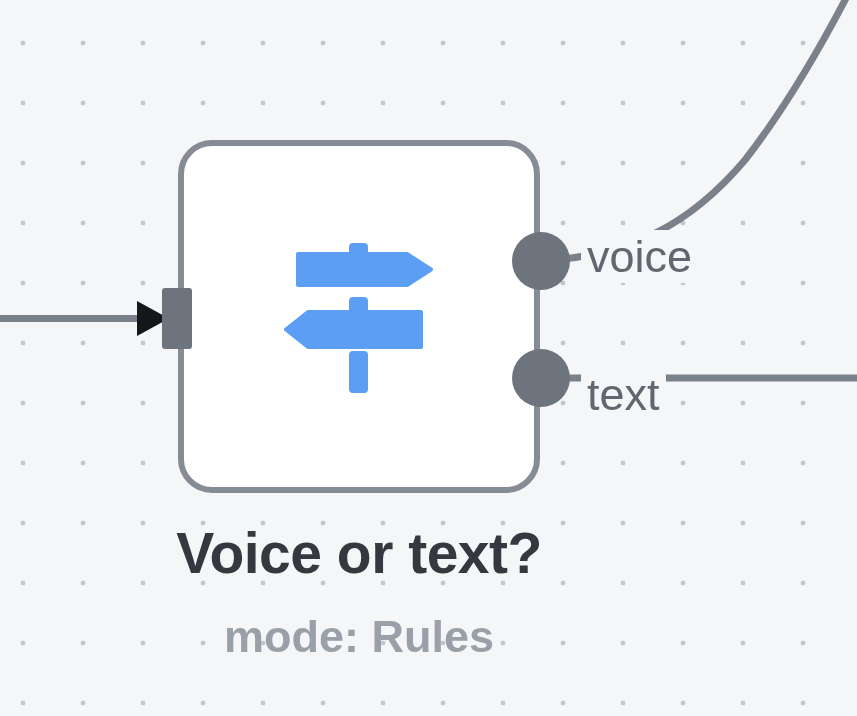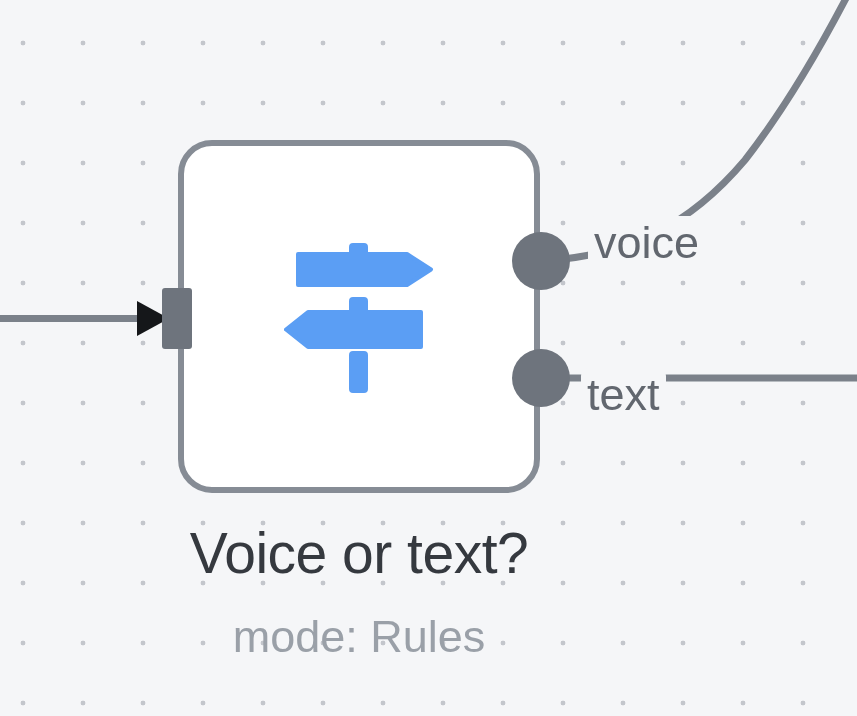--- a/index.html
+++ b/index.html
@@ -44,37 +44,37 @@
   .port-label{
     position:absolute;z-index:4;
     left:581px;
     font-size:45px;line-height:45px;
     color:#62676f;
     background:#f5f6f8;
     padding:4px 6px;
     border-radius:8px;
     white-space:nowrap;
   }
-  .label-voice{top:216px;margin-left:7px;}
+  .label-voice{top:230px;}
   .label-text{top:368px;}
   .node-caption{
     position:absolute;left:129px;width:460px;z-index:2;
     text-align:center;white-space:nowrap;
   }
   .node-title{
     top:523px;
     font-size:57px;line-height:60px;
-    font-weight:400;
+    font-weight:700;
     color:#35393f;
     letter-spacing:-0.5px;
   }
   .node-subtitle{
     top:612px;
     font-size:45px;line-height:50px;
-    font-weight:400;
+    font-weight:700;
     color:#9aa0a8;
   }
 </style>
 </head>
 <body>
 
 <div id="canvas">
 
   <svg class="edges" width="857" height="716" viewBox="0 0 857 716">
     <path class="edge" d="M 0 318.5 L 141 318.5"></path>

